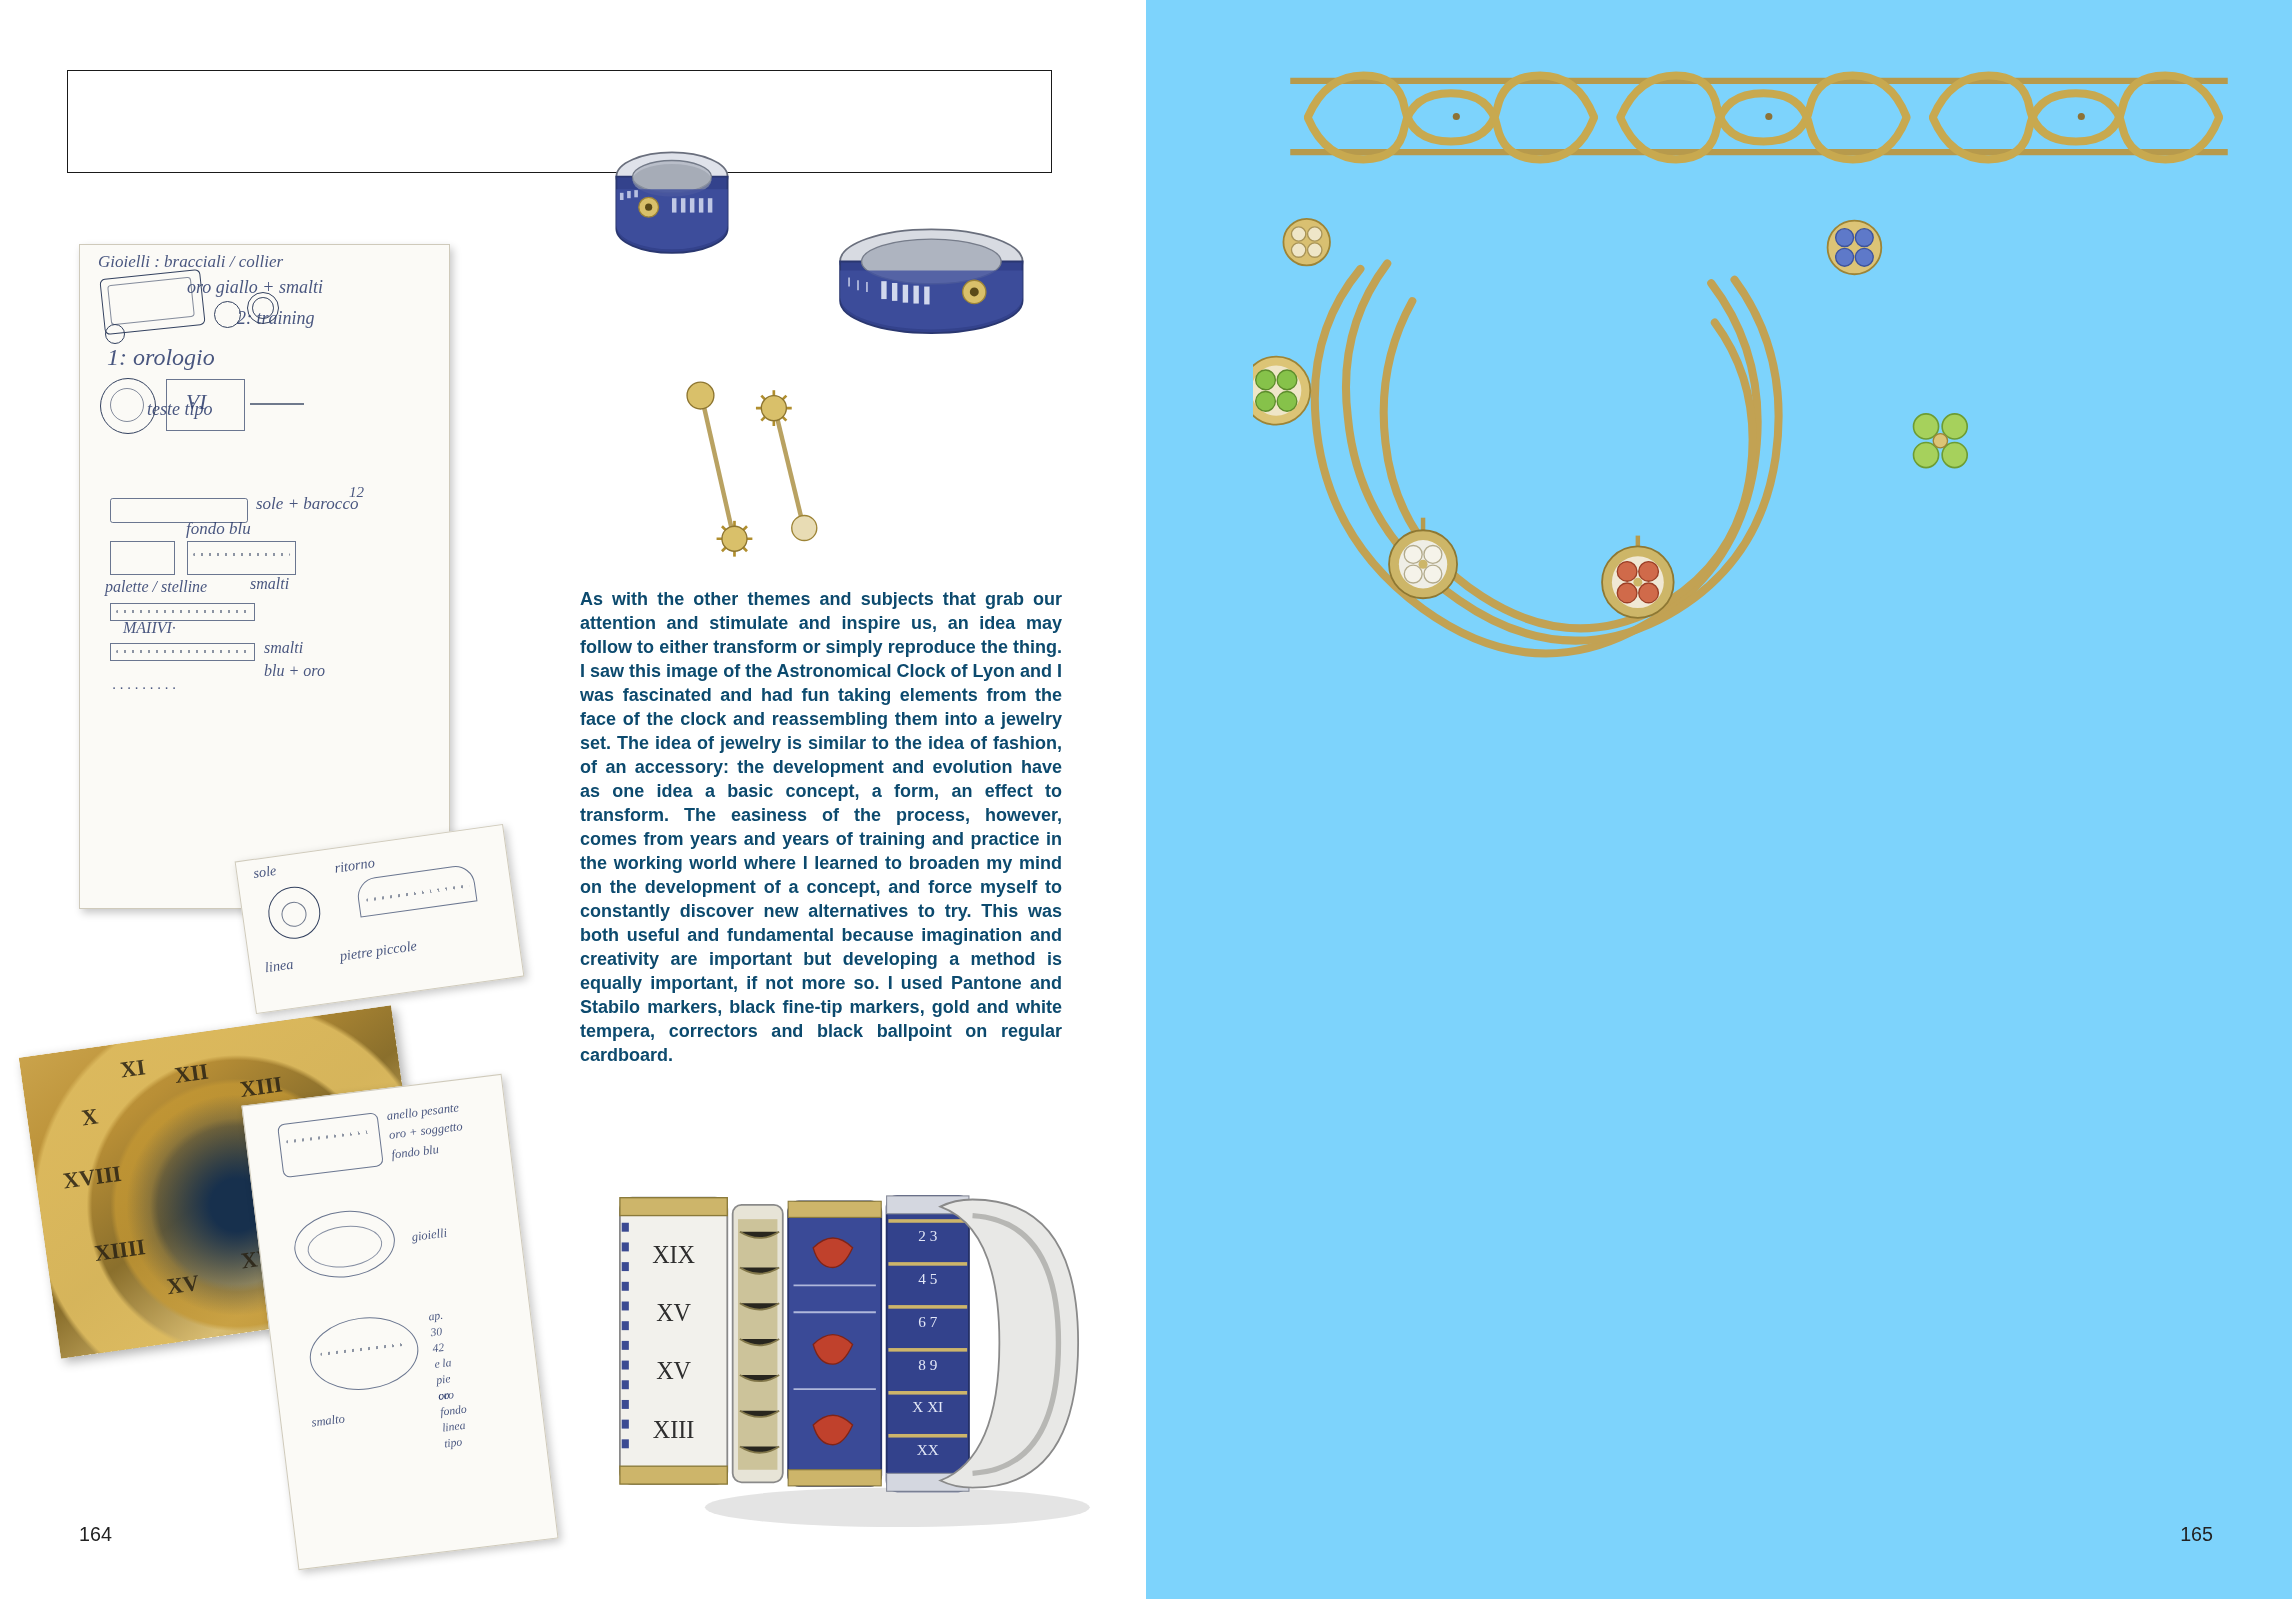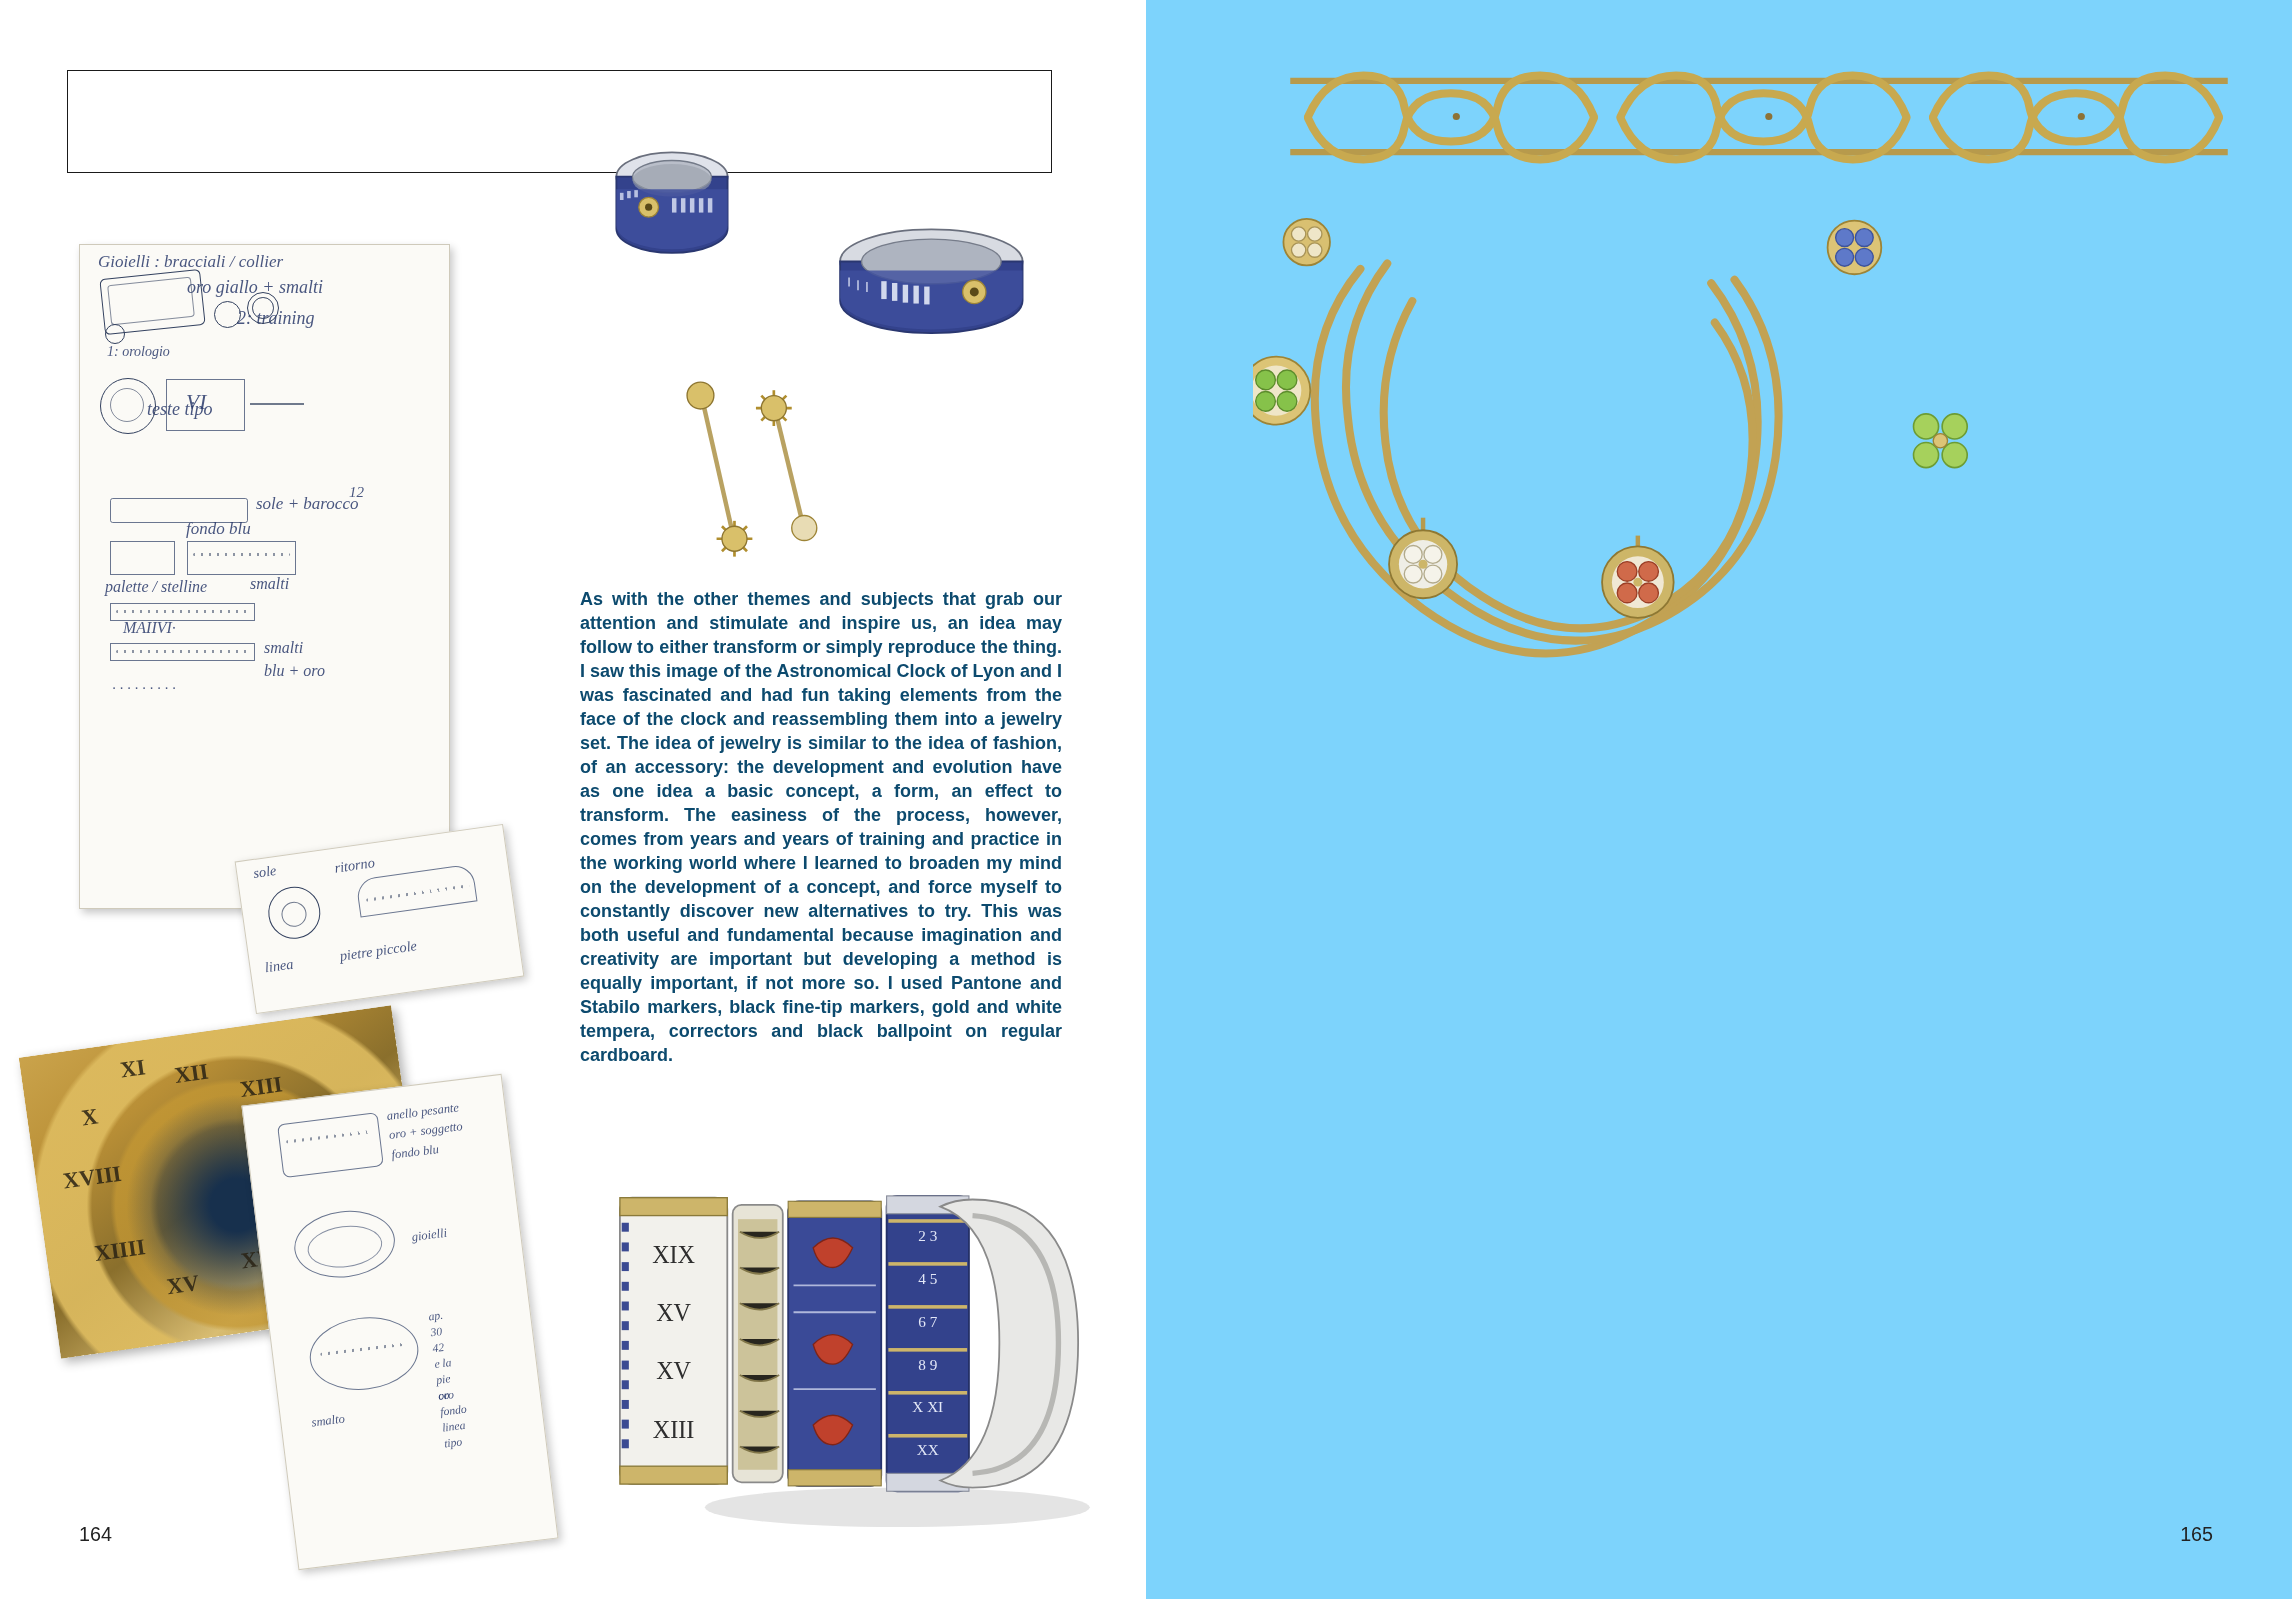--- a/index.html
+++ b/index.html
@@ -61,21 +61,21 @@
 <div class="spread">
 
   <div class="page-left">
 
     <div class="title-box"></div>
 
     <div class="sheet sheet-1">
       <div class="abs hand" style="left:18px;top:7.2px;font-size:17px;">Gioielli : bracciali / collier</div>
       <div class="abs hand" style="left:107px;top:32px;font-size:18px;">oro giallo + smalti</div>
       <div class="abs hand" style="left:157px;top:63px;font-size:18px;">2: training</div>
-      <div class="abs hand" style="left:27px;top:99px;font-size:14px;">1: orologio</div>
+      <div class="abs hand" style="left:27px;top:99px;font-size:24px;">1: orologio</div>
       <div class="abs hand" style="left:67px;top:154px;font-size:18px;">teste tipo</div>
 
       <div class="abs" style="left:21.5px;top:29px;width:99px;height:54px;border:1.8px solid #33415f;border-radius:5.4px;transform:rotate(-6deg);"></div>
       <div class="abs" style="left:29px;top:36px;width:82px;height:38px;border:1.1px solid #33415f;border-radius:3.6px;transform:rotate(-6deg);opacity:.6;"></div>
       <div class="abs" style="left:134px;top:56px;width:25px;height:25px;border:1.4px solid #33415f;border-radius:50%;"></div>
       <div class="abs" style="left:167px;top:47px;width:30px;height:30px;border:1.4px solid #33415f;border-radius:50%;"></div>
       <div class="abs" style="left:172px;top:52px;width:19.7px;height:19.7px;border:1.1px solid #33415f;border-radius:50%;"></div>
 
       <div class="abs" style="left:25px;top:79px;width:18px;height:18px;border:1.4px solid #33415f;border-radius:50%;"></div>
 

